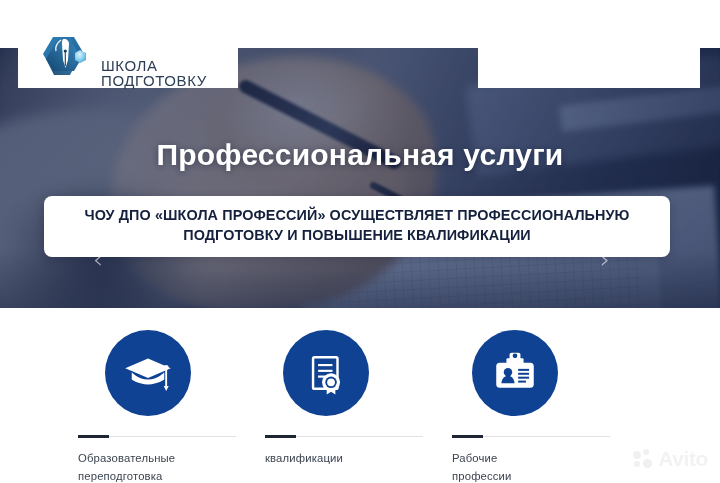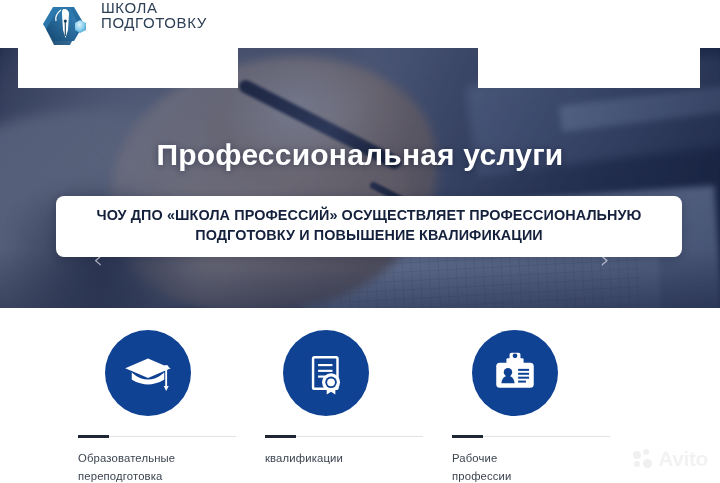--- a/index.html
+++ b/index.html
@@ -60,31 +60,31 @@
   .ph-dark-b{left:0;top:250px;width:720px;height:70px;
     background:linear-gradient(180deg,rgba(24,34,60,0),rgba(24,34,60,.55));}
   .hero-tint{position:absolute;inset:0;
     background:linear-gradient(135deg,rgba(31,48,94,.62),rgba(43,62,110,.46) 45%,rgba(26,40,78,.66));
     mix-blend-mode:multiply;}
   .hero-tint2{position:absolute;inset:0;background:rgba(44,62,108,.30);}
 
   
   .header-band{position:absolute;left:0;top:0;width:720px;height:48px;background:#fff;z-index:6;}
   .logo-box{position:absolute;left:18px;top:0;width:220px;height:88px;background:#fff;z-index:7;
-    display:flex;align-items:flex-start;gap:9px;padding-left:22px;box-sizing:border-box;}
+    display:flex;align-items:flex-end;gap:9px;padding-left:22px;box-sizing:border-box;}
   .logo-mark{position:relative;width:52px;height:58px;flex:0 0 52px;}
   .logo-text{display:flex;flex-direction:column;line-height:1.0;}
   .logo-text span{font-size:15px;letter-spacing:.6px;color:#2c3e55;font-weight:400;}
   .menu-box{position:absolute;left:478px;top:0;width:222px;height:88px;background:#fff;z-index:7;}
 
   
   .hero-title{position:absolute;left:0;top:138px;width:720px;text-align:center;z-index:5;
     font-size:30px;font-weight:700;color:#fff;letter-spacing:.2px;
     text-shadow:0 1px 6px rgba(10,20,45,.45);}
-  .hero-banner{position:absolute;left:56px;top:196px;width:626px;z-index:5;
+  .hero-banner{position:absolute;left:44px;top:196px;width:626px;z-index:5;
     background:#fff;border-radius:8px;padding:9px 14px 11px;box-sizing:border-box;
     text-align:center;box-shadow:0 2px 10px rgba(10,20,45,.25);}
   .hero-banner span{display:block;font-size:14.4px;font-weight:700;color:#14203c;
     line-height:1.42;letter-spacing:.1px;}
   .arrow{position:absolute;z-index:5;width:26px;height:26px;color:rgba(255,255,255,.62);
     font-size:25px;line-height:26px;text-align:center;font-weight:300;cursor:pointer;
     font-family:"DejaVu Sans",sans-serif;}
   .arrow-prev{left:85px;top:247px;}
   .arrow-next{left:592px;top:247px;}
 

